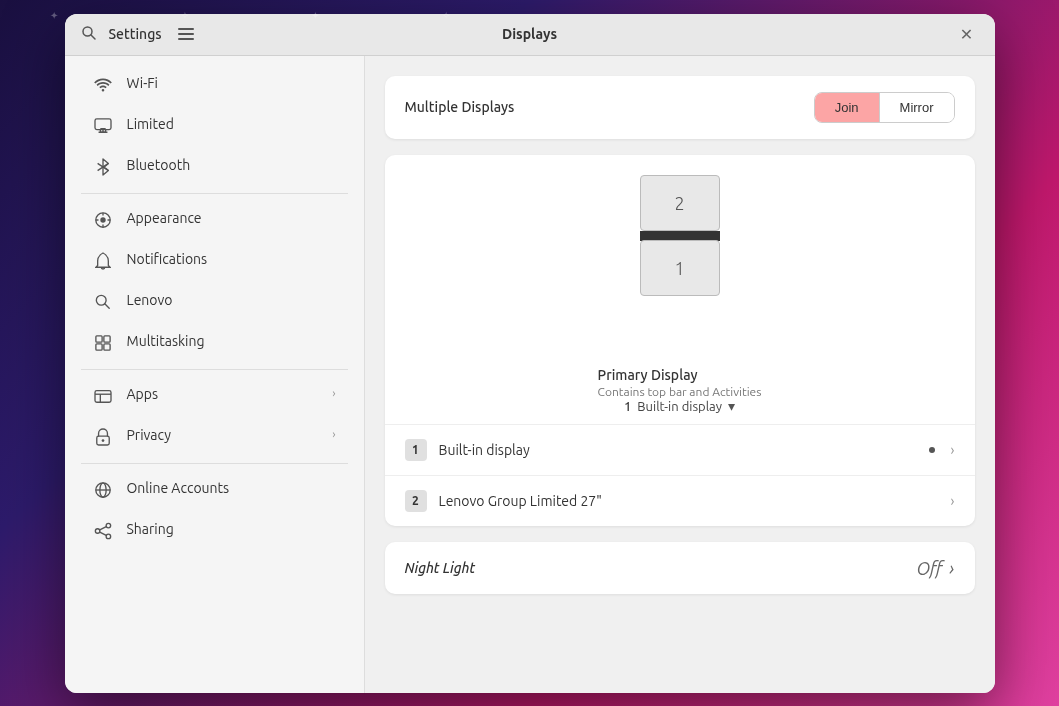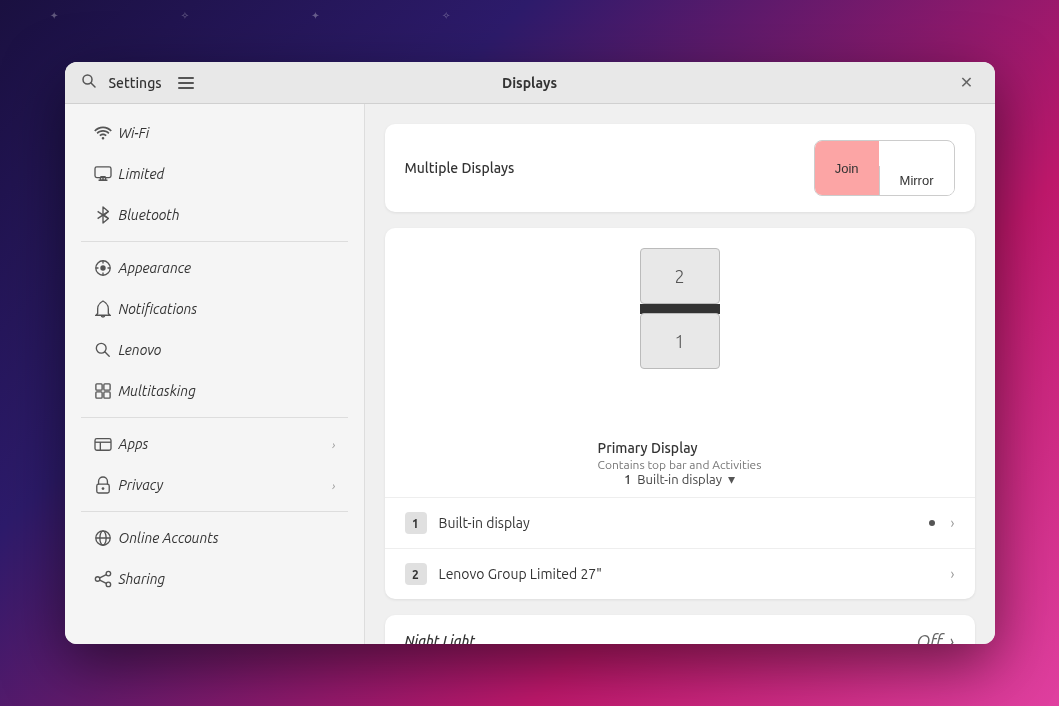--- a/index.html
+++ b/index.html
@@ -19,21 +19,21 @@
       position: absolute;
       top: 10px;
       left: 50px;
       color: rgba(255,255,255,0.3);
       font-size: 10px;
       letter-spacing: 60px;
     }
 
     .window {
       width: 930px;
-      height: 582px;
+      height: 679px;
       background: #f0f0f0;
       border-radius: 12px;
       display: flex;
       flex-direction: column;
       overflow: hidden;
       box-shadow: 0 20px 60px rgba(0,0,0,0.5);
     }
 
     
     .titlebar {
@@ -112,30 +112,28 @@
     .sidebar {
       width: 300px;
       background: #f5f5f5;
       border-right: 1px solid #ddd;
       overflow-y: auto;
       flex-shrink: 0;
       padding: 8px 0;
     }
     .sidebar-item {
       display: flex;
-      align-items: center;
       padding: 10px 20px;
       cursor: pointer;
       color: #333;
       font-size: 14px;
-      gap: 6px;
+      gap: 14px;
       border-radius: 6px;
       margin: 1px 8px;
       position: relative;
-      font-style: italic;
     }
     .sidebar-item .item-icon {
       width: 20px;
       height: 20px;
       display: flex;
       align-items: center;
       justify-content: center;
       color: #555;
       font-size: 16px;
       flex-shrink: 0;
@@ -196,21 +194,20 @@
       font-weight: 500;
     }
     .btn-join {
       background: #fca5a5;
       color: #333;
     }
     .btn-mirror {
       background: white;
       color: #333;
       border-left: 1px solid #ccc !important;
-      margin-top: 25px;
     }
 
     
     .display-preview-card {
       padding: 20px;
       display: flex;
       flex-direction: column;
       align-items: center;
       min-height: 200px;
     }

